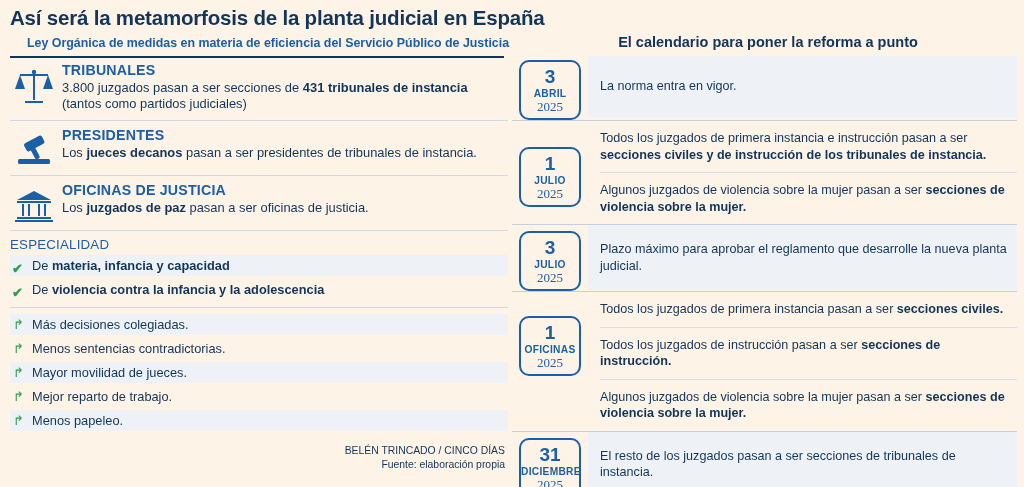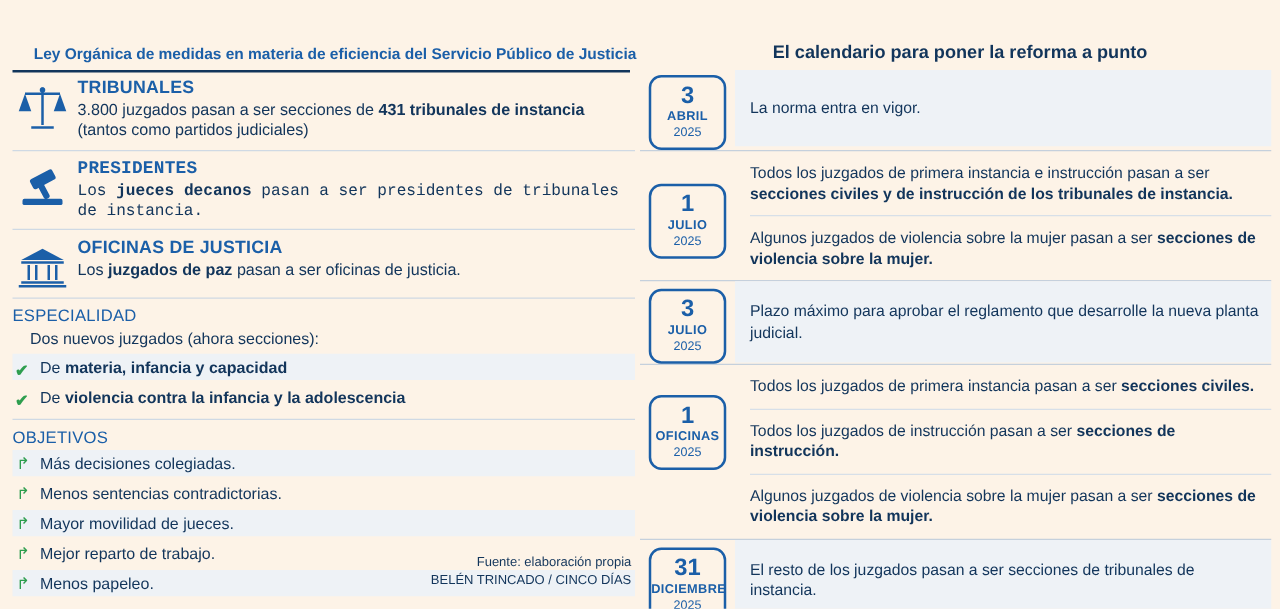--- a/index.html
+++ b/index.html
@@ -188,23 +188,24 @@
     line-height: 21px;
   }
   .badge .m {
     font-size: 10.2px;
     font-weight: bold;
     color: #1b5fa8;
     letter-spacing: 0.3px;
     line-height: 13px;
   }
   .badge .y {
-    font-size: 10px;
+    font-size: 13px;
     color: #1b5fa8;
     line-height: 13px;
+    font-family: Liberation Serif, serif;
   }
   .tl-events {
     flex: 1 1 auto;
   }
   .event {
     font-size: 12.6px;
     line-height: 16.5px;
     color: #12355b;
     padding: 9px 10px 9px 12px;
     box-sizing: border-box;
@@ -219,20 +220,21 @@
   .rowsep {
     height: 1px;
     background: #c5d0dc;
   }
 </style>
 </head>
 <body>
 
 <div class="page">
 
+  <div class="title">Así será la metamorfosis de la planta judicial en España</div>
   <div class="subtitle">Ley Orgánica de medidas en materia de eficiencia del Servicio Público de Justicia</div>
   <div class="rule-top"></div>
   <div class="right-title">El calendario para poner la reforma a punto</div>
 
   <div class="left">
 
     <div class="block">
       <span class="icon">
         <svg viewBox="0 0 44 44" width="44" height="44" fill="none" stroke="#1b5fa8" stroke-width="2">
           <line x1="22" y1="6" x2="22" y2="36"></line>
@@ -244,21 +246,21 @@
         </svg>
       </span>
       <h3>TRIBUNALES</h3>
       <p>
         <span>3.800 juzgados pasan a ser secciones de </span><b>431 tribunales de instancia</b><br>
         <span>(tantos como partidos judiciales)</span>
       </p>
     </div>
     <div class="hr"></div>
 
-    <div class="block" style="min-height:42px;font-family:Liberation Mono, monospace;">
+    <div class="block" style="min-height:42px;">
       <span class="icon">
         <svg viewBox="0 0 44 44" width="44" height="44" fill="#1b5fa8">
           <rect x="6" y="30" width="32" height="5" rx="1.5"></rect>
           <rect x="12" y="10" width="20" height="9" rx="2" transform="rotate(-28 22 14)"></rect>
           <rect x="20" y="15" width="5" height="16" rx="2" transform="rotate(-28 22 23)"></rect>
         </svg>
       </span>
       <h3>PRESIDENTES</h3>
       <p>
         <span>Los </span><b>jueces decanos</b><span> pasan a ser presidentes de tribunales de instancia.</span>
@@ -281,35 +283,33 @@
       </span>
       <h3>OFICINAS DE JUSTICIA</h3>
       <p>
         <span>Los </span><b>juzgados de paz</b><span> pasan a ser oficinas de justicia.</span>
       </p>
     </div>
     <div class="hr"></div>
 
     <div>
       <div class="sec-head">ESPECIALIDAD</div>
-      <div class="sub-note">Dos nuevos juzgados (ahora secciones):</div>
 
       <div class="row-item shaded">
         <span class="tick">✔</span>
         <span>De </span><b>materia, infancia y capacidad</b>
       </div>
       <div class="row-item">
         <span class="tick">✔</span>
         <span>De </span><b>violencia contra la infancia y la adolescencia</b>
       </div>
     </div>
     <div class="hr" style="margin-top:7px;"></div>
 
     <div>
-      <div class="sec-head">OBJETIVOS</div>
 
       <div class="row-item shaded">
         <span class="arrow">↱</span>
         <span>Más decisiones colegiadas.</span>
       </div>
       <div class="row-item">
         <span class="arrow">↱</span>
         <span>Menos sentencias contradictorias.</span>
       </div>
       <div class="row-item shaded">
@@ -321,22 +321,22 @@
         <span>Mejor reparto de trabajo.</span>
       </div>
       <div class="row-item shaded">
         <span class="arrow">↱</span>
         <span>Menos papeleo.</span>
       </div>
     </div>
   </div>
 
   <div class="source">
+    <div>BELÉN TRINCADO / CINCO DÍAS</div>
     <div>Fuente: elaboración propia</div>
-    <div>BELÉN TRINCADO / CINCO DÍAS</div>
   </div>
 
   <div class="right">
 
     <div class="tl-row">
       <div class="tl-date">
         <div class="badge">
           <div class="d">3</div>
           <div class="m">ABRIL</div>
           <div class="y">2025</div>

